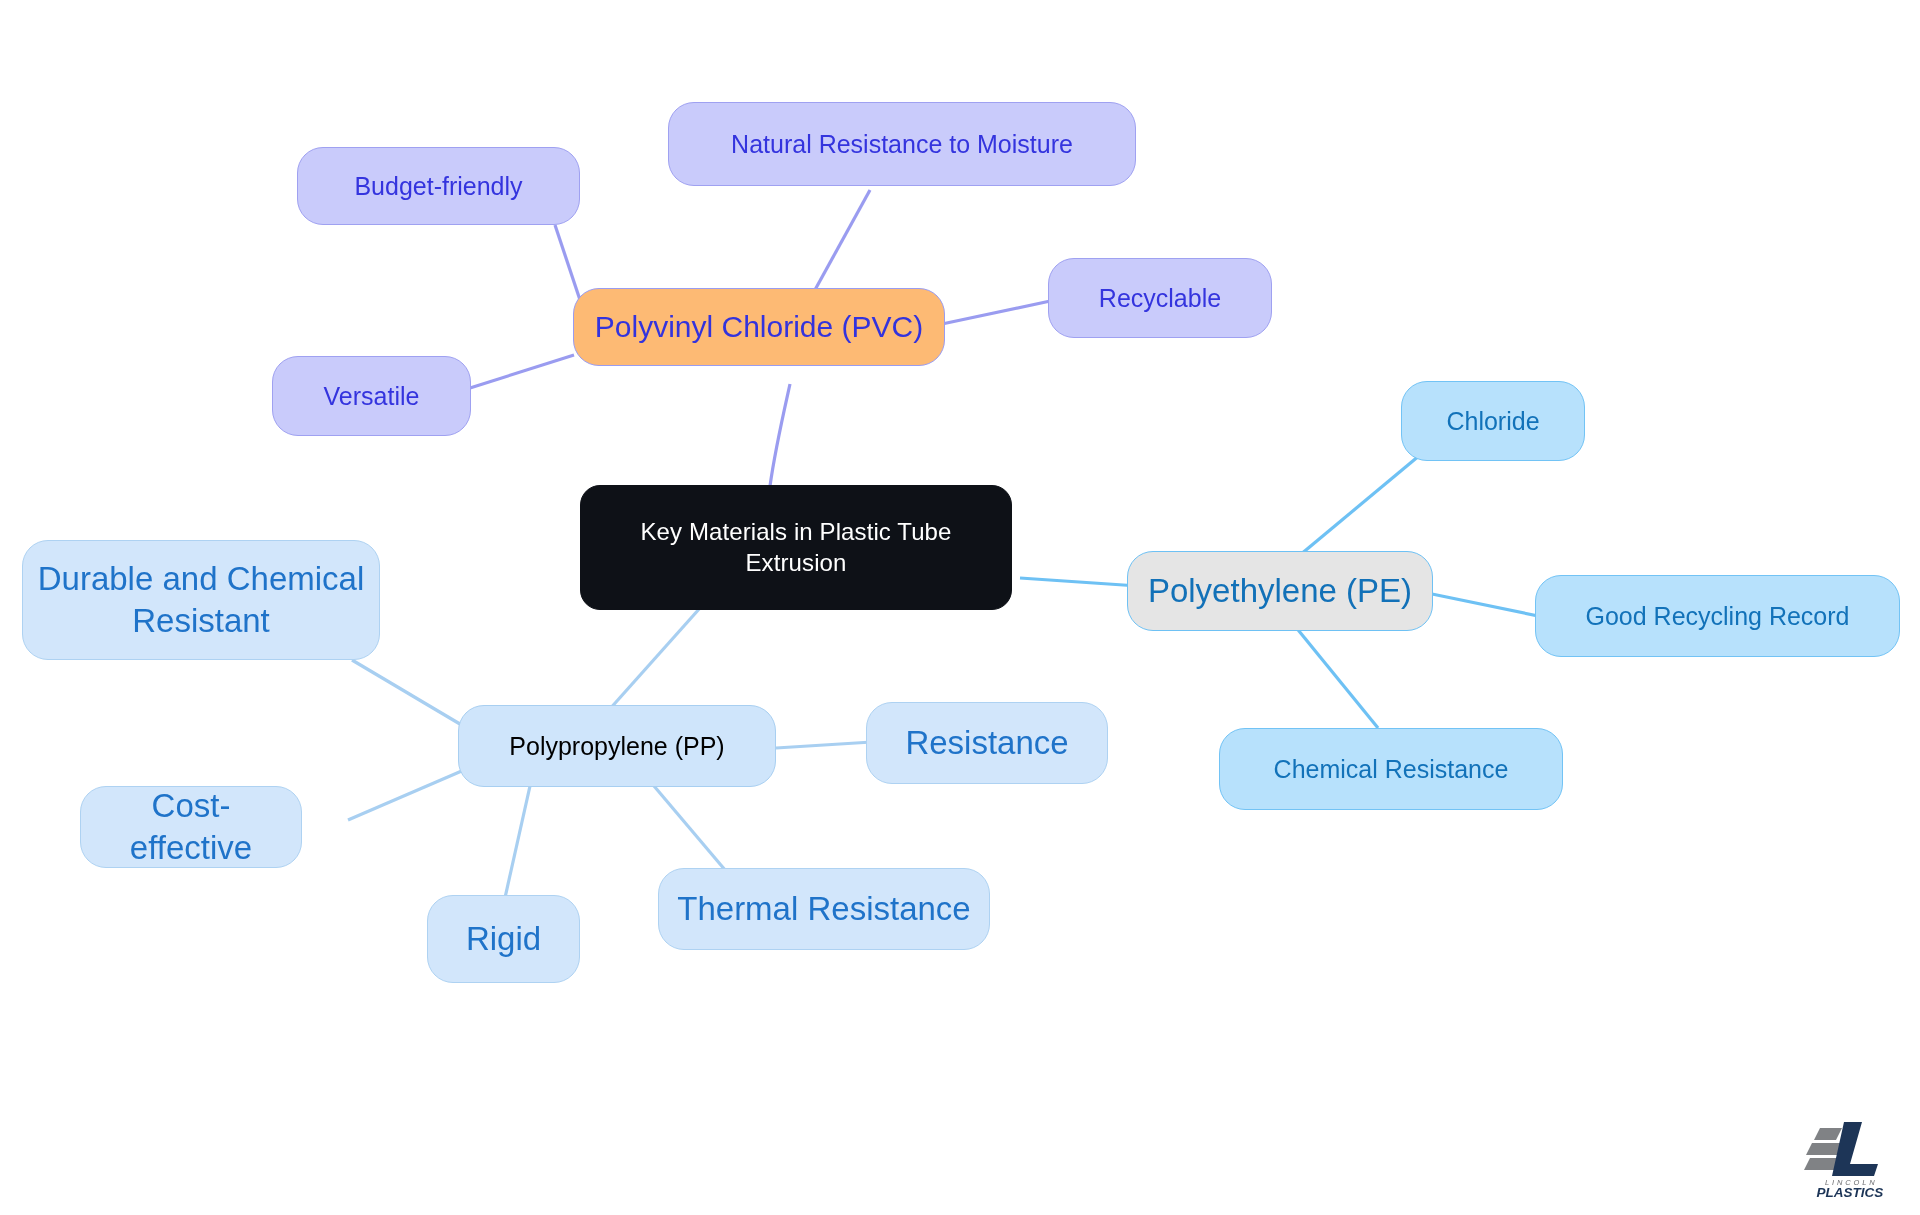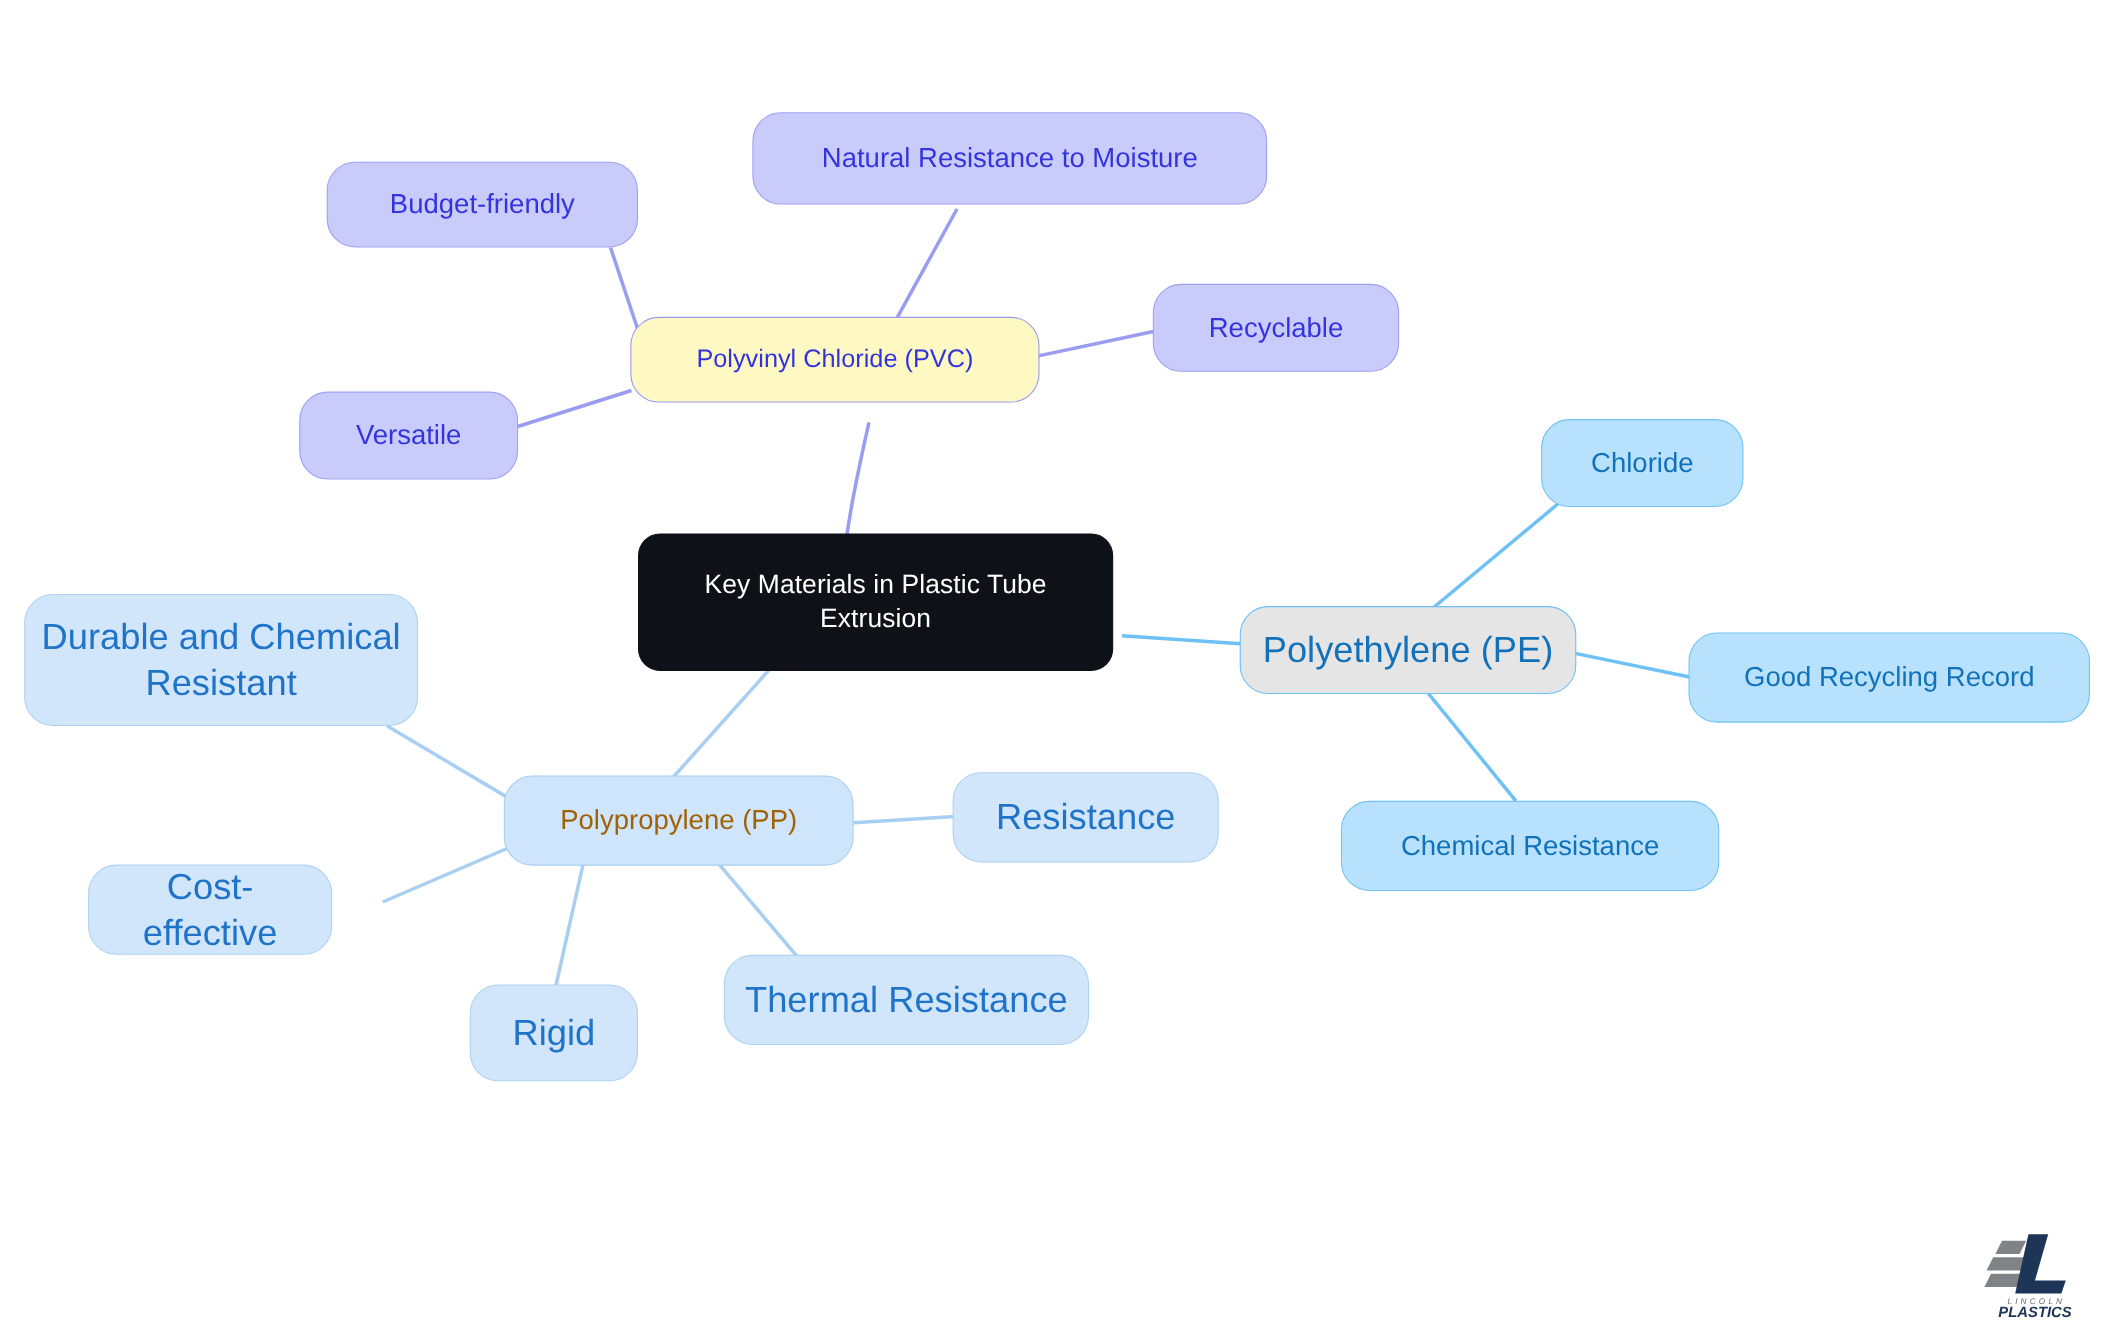--- a/index.html
+++ b/index.html
@@ -64,24 +64,24 @@
     background: #0e1117;
     border-color: #0e1117;
     color: #ffffff;
     font-size: 24px;
     border-radius: 20px;
     letter-spacing: 0.1px;
   }
 
   
   .node.pvc-branch {
-    background: #fef9c3;
+    background: #fdba74;
     border-color: #9a9cf0;
     color: #3333dd;
-    font-size: 23px;
+    font-size: 30px;
   }
   .node.pvc-leaf {
     background: #c9cbfb;
     border-color: #9fa1f1;
     color: #3434de;
     font-size: 25px;
   }
 
   
   .node.pe-branch {
@@ -94,21 +94,21 @@
     background: #b7e1fc;
     border-color: #72c3f5;
     color: #1272b9;
     font-size: 25px;
   }
 
   
   .node.pp-branch {
     background: #cfe5fb;
     border-color: #a8cff1;
-    color: #a16207;
+    color: #000000;
     font-size: 25px;
   }
   .node.pp-leaf {
     background: #d2e6fb;
     border-color: #aed2f2;
     color: #1f73c9;
     font-size: 33px;
   }
 
   
@@ -150,21 +150,21 @@
 
   <div id="node-layer">
 
     <div class="node root" style="left:580px; top:485px; width:432px; height:125px;">Key Materials in Plastic Tube
 Extrusion</div>
 
     <div class="node pvc-branch" style="left:573px; top:288px; width:372px; height:78px;">Polyvinyl Chloride (PVC)</div>
 
     <div class="node pvc-leaf" style="left:297px; top:147px; width:283px; height:78px;">Budget-friendly</div>
 
-    <div class="node pvc-leaf" style="left:668px; top:102px; width:468px; height:84px;margin-left:16px;">Natural Resistance to Moisture</div>
+    <div class="node pvc-leaf" style="left:668px; top:102px; width:468px; height:84px;">Natural Resistance to Moisture</div>
 
     <div class="node pvc-leaf" style="left:1048px; top:258px; width:224px; height:80px;">Recyclable</div>
 
     <div class="node pvc-leaf" style="left:272px; top:356px; width:199px; height:80px;">Versatile</div>
 
     <div class="node pe-branch" style="left:1127px; top:551px; width:306px; height:80px;">Polyethylene (PE)</div>
 
     <div class="node pe-leaf" style="left:1401px; top:381px; width:184px; height:80px;">Chloride</div>
 
     <div class="node pe-leaf" style="left:1535px; top:575px; width:365px; height:82px;">Good Recycling Record</div>

